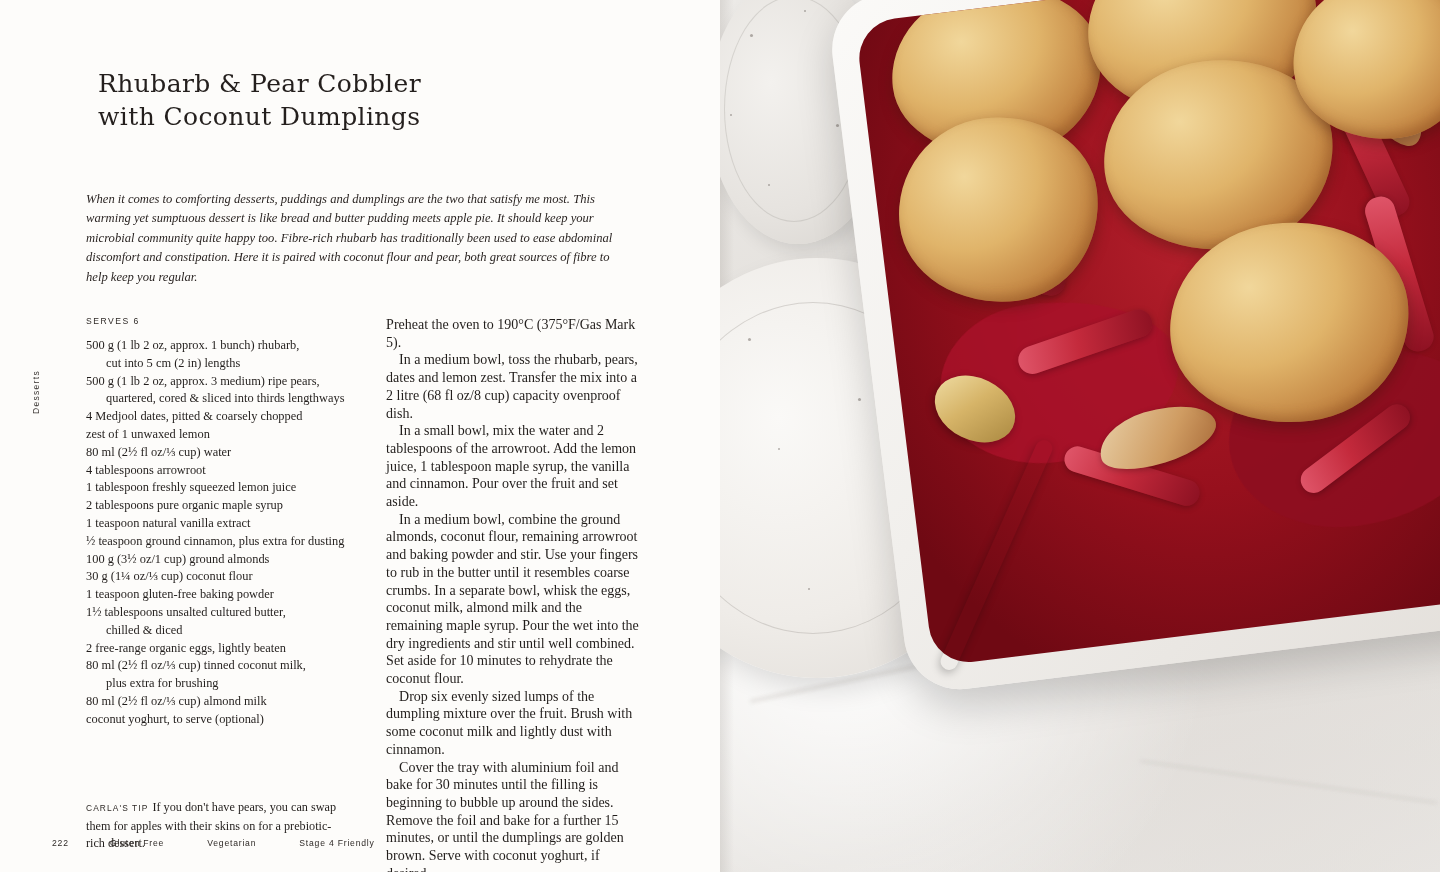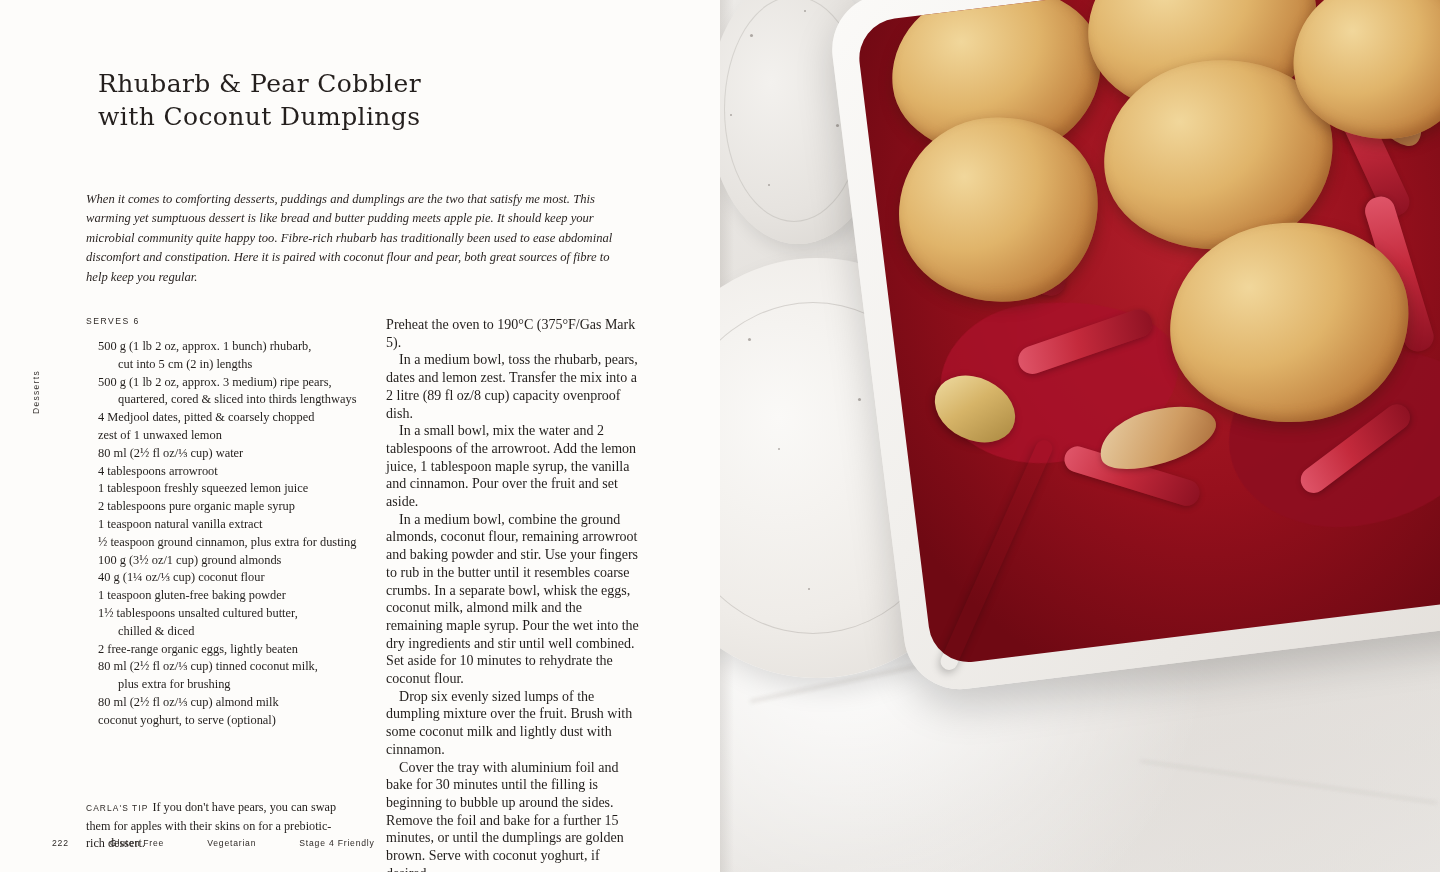--- a/index.html
+++ b/index.html
@@ -82,21 +82,21 @@
 
   .serves {
     font-family: "Liberation Sans", sans-serif;
     font-size: 8.6px;
     letter-spacing: 1.5px;
     color: #2e2926;
     margin: 0 0 11px 0;
   }
   .ingredients {
     list-style: none;
-    margin: 12px;
+    margin: 0;
     padding: 0;
     font-family: "Liberation Serif", serif;
     font-size: 12.4px;
     line-height: 17.8px;
     color: #221e1c;
   }
   .ingredients li { margin: 0; }
   .ingredients li .cont {
     display: block;
     padding-left: 20px;
@@ -313,34 +313,34 @@
           <li><span>500 g (1 lb 2 oz, approx. 3 medium) ripe pears,</span><span class="cont">quartered, cored &amp; sliced into thirds lengthways</span></li>
           <li><span>4 Medjool dates, pitted &amp; coarsely chopped</span></li>
           <li><span>zest of 1 unwaxed lemon</span></li>
           <li><span>80 ml (2½ fl oz/⅓ cup) water</span></li>
           <li><span>4 tablespoons arrowroot</span></li>
           <li><span>1 tablespoon freshly squeezed lemon juice</span></li>
           <li><span>2 tablespoons pure organic maple syrup</span></li>
           <li><span>1 teaspoon natural vanilla extract</span></li>
           <li><span>½ teaspoon ground cinnamon, plus extra for dusting</span></li>
           <li><span>100 g (3½ oz/1 cup) ground almonds</span></li>
-          <li><span>40 g (1¼ oz/⅓ cup) coconut flour</span></li>
+          <li><span>30 g (1¼ oz/⅓ cup) coconut flour</span></li>
           <li><span>1 teaspoon gluten-free baking powder</span></li>
           <li><span>1½ tablespoons unsalted cultured butter,</span><span class="cont">chilled &amp; diced</span></li>
           <li><span>2 free-range organic eggs, lightly beaten</span></li>
           <li><span>80 ml (2½ fl oz/⅓ cup) tinned coconut milk,</span><span class="cont">plus extra for brushing</span></li>
           <li><span>80 ml (2½ fl oz/⅓ cup) almond milk</span></li>
           <li><span>coconut yoghurt, to serve (optional)</span></li>
         </ul>
       </div>
 
       <div class="col-right">
         <div class="method">
           <p>Preheat the oven to 190°C (375°F/Gas Mark 5).</p>
-          <p>In a medium bowl, toss the rhubarb, pears, dates and lemon zest. Transfer the mix into a 2 litre (89 fl oz/8 cup) capacity ovenproof dish.</p>
+          <p>In a medium bowl, toss the rhubarb, pears, dates and lemon zest. Transfer the mix into a 2 litre (68 fl oz/8 cup) capacity ovenproof dish.</p>
           <p>In a small bowl, mix the water and 2 tablespoons of the arrowroot. Add the lemon juice, 1 tablespoon maple syrup, the vanilla and cinnamon. Pour over the fruit and set aside.</p>
           <p>In a medium bowl, combine the ground almonds, coconut flour, remaining arrowroot and baking powder and stir. Use your fingers to rub in the butter until it resembles coarse crumbs. In a separate bowl, whisk the eggs, coconut milk, almond milk and the remaining maple syrup. Pour the wet into the dry ingredients and stir until well combined. Set aside for 10 minutes to rehydrate the coconut flour.</p>
           <p>Drop six evenly sized lumps of the dumpling mixture over the fruit. Brush with some coconut milk and lightly dust with cinnamon.</p>
           <p>Cover the tray with aluminium foil and bake for 30 minutes until the filling is beginning to bubble up around the sides. Remove the foil and bake for a further 15 minutes, or until the dumplings are golden brown. Serve with coconut yoghurt, if desired.</p>
         </div>
       </div>
     </div>
 
     <div class="tip">
       <span class="tip-label">CARLA'S TIP</span><span>If you don't have pears, you can swap them for apples with their skins on for a prebiotic-rich dessert.</span>

